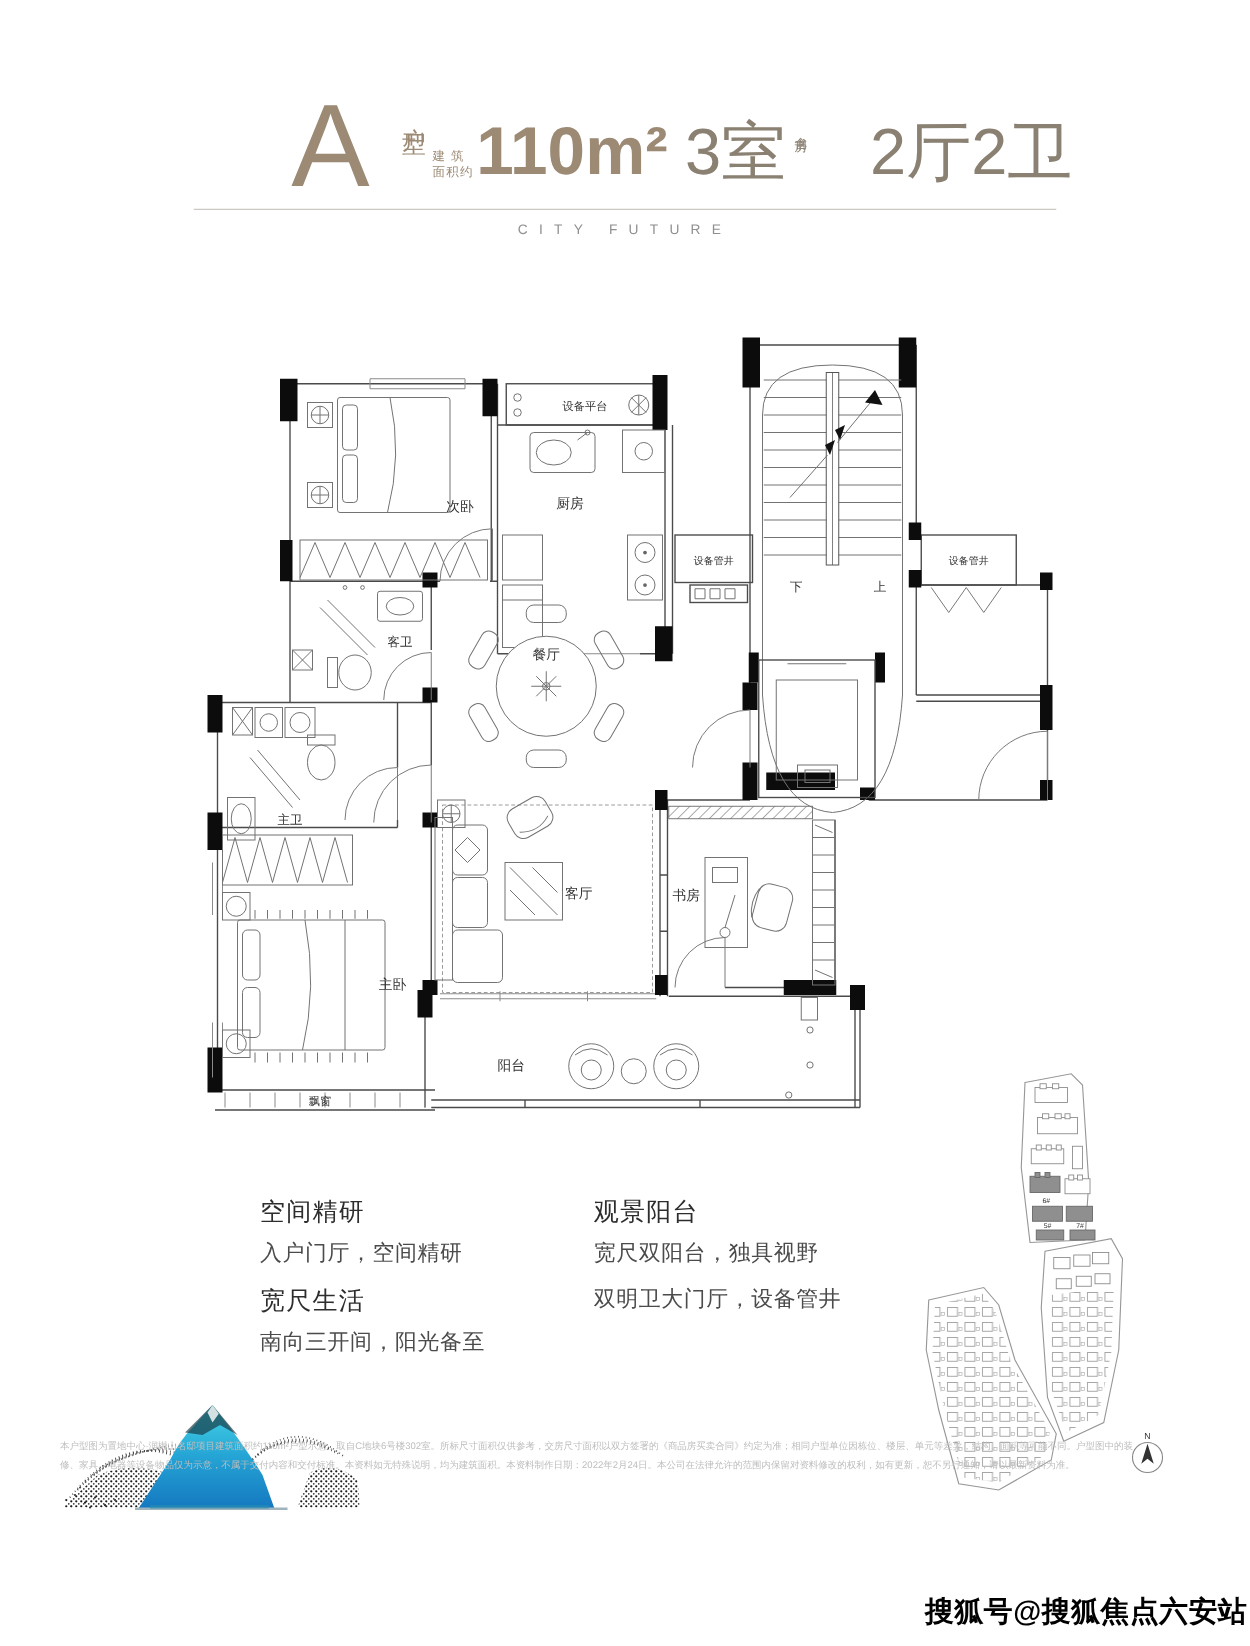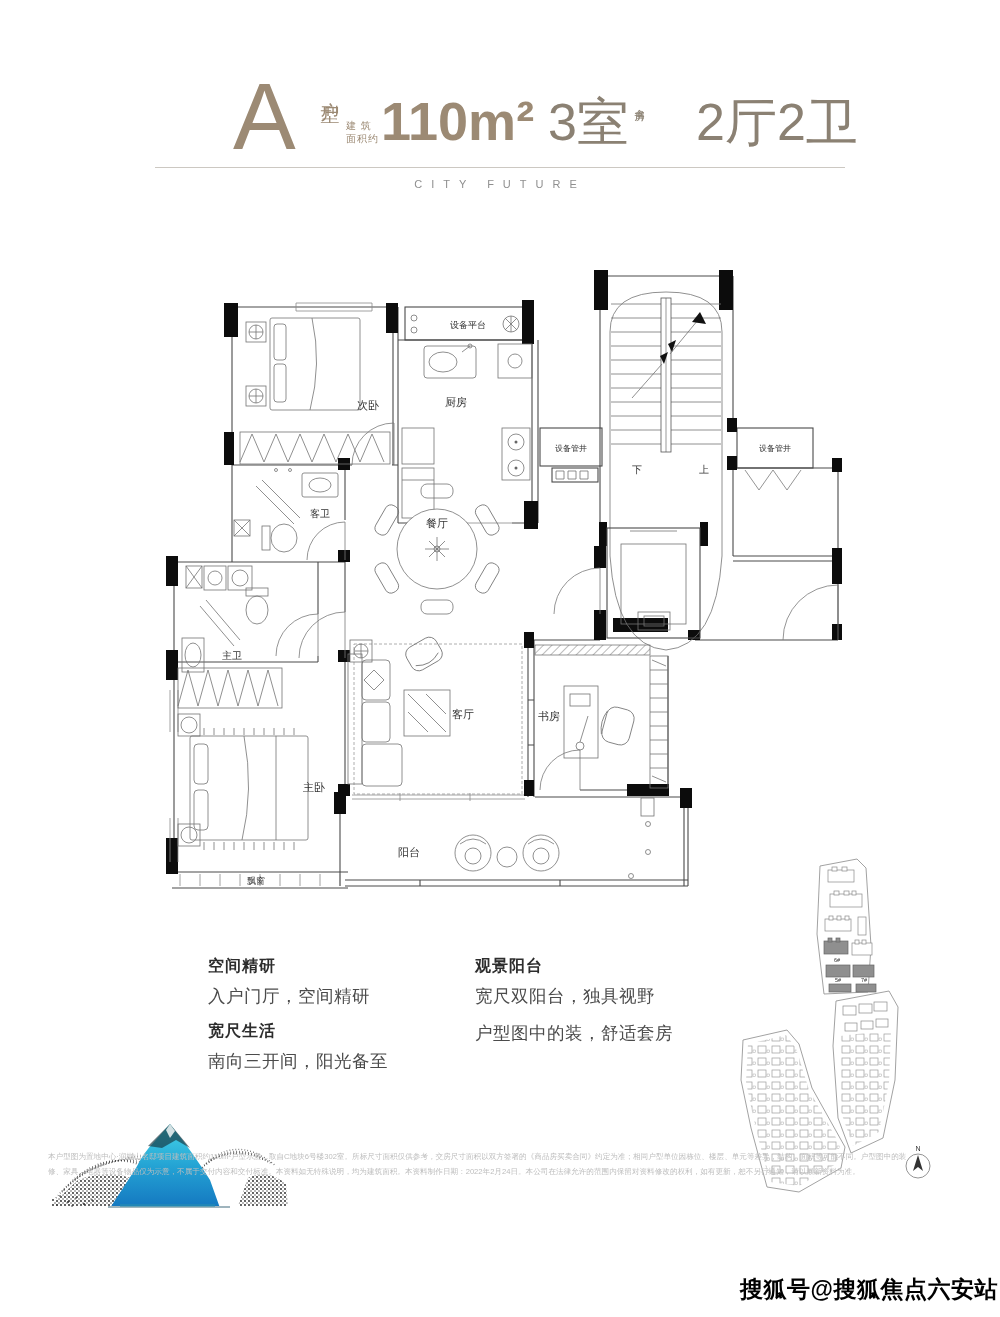--- a/index.html
+++ b/index.html
@@ -27,21 +27,21 @@
   .w{stroke:#4a4a4a;stroke-width:1.1;fill:none;}
   .wl{stroke:#8a8a8a;stroke-width:0.8;fill:none;}
   .blk{fill:#0c0c0c;stroke:none;}
   .f{stroke:#737373;stroke-width:0.8;fill:none;}
   .ff{stroke:#737373;stroke-width:0.8;fill:#ffffff;}
   .dashrug{stroke:#9a9a9a;stroke-width:0.8;fill:none;stroke-dasharray:3 2;}
   .door{stroke:#7a7a7a;stroke-width:0.8;fill:none;}
 
   
   .feat{top:956px;width:260px;color:#4b4b4b;}
-  .feat h3{margin:0 0 7px 0;font-size:16px;color:#2d2d2d;font-weight:bold;letter-spacing:1px;}
+  .feat h3{margin:0 0 7px 0;font-size:20px;color:#2d2d2d;font-weight:normal;letter-spacing:1px;}
   .feat p{margin:0 0 13px 0;font-size:17.5px;letter-spacing:0.5px;}
   .feat-1{left:208px;} .feat-2{left:475px;}
 
   
   .mountain{left:48px;top:1080px;width:245px;height:128px;}
   .siteplan{left:712px;top:848px;width:255px;height:368px;}
   .disclaimer{left:48px;top:1149px;width:910px;font-size:7.6px;color:#bdbdbd;
               line-height:15px;white-space:nowrap;}
   .watermark{left:740px;top:1274px;font-size:23px;font-weight:bold;color:#000;letter-spacing:0.5px;}
 </style>
@@ -318,21 +318,21 @@
 
   <div class="abs feat feat-1">
     <h3>空间精研</h3>
     <p>入户门厅，空间精研</p>
     <h3>宽尺生活</h3>
     <p>南向三开间，阳光备至</p>
   </div>
   <div class="abs feat feat-2">
     <h3>观景阳台</h3>
     <p>宽尺双阳台，独具视野</p>
-    <p>户型图中的装，舒适套房</p>
+    <p>双明卫大门厅，设备管井</p>
   </div>
 
   <svg class="abs mountain" viewBox="0 0 245 128">
     <defs>
       <linearGradient id="bluegrad" x1="0" y1="0" x2="0" y2="1">
         <stop offset="0" stop-color="#45d6e8"></stop>
           <stop offset="0.5" stop-color="#24a3d4"></stop>
           <stop offset="1" stop-color="#1477c0"></stop>
       </linearGradient>
       <pattern id="dotpat" width="4" height="4" patternUnits="userSpaceOnUse">

